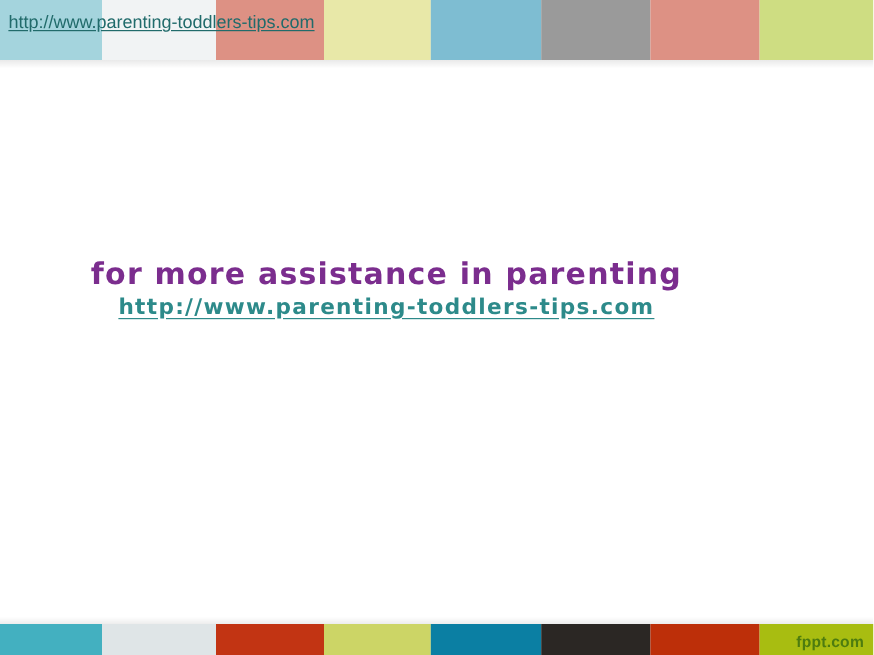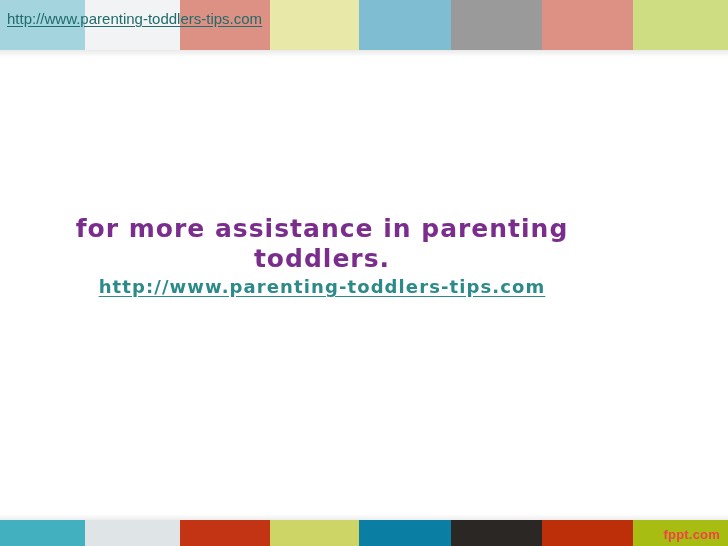--- a/index.html
+++ b/index.html
@@ -147,32 +147,31 @@
     <div class="swatch" style="background: rgb(221, 145, 132); width: 193px;"></div>
     <div class="swatch" style="background: rgb(206, 221, 130); width: 200px;"></div>
   </div>
   <div class="band-shadow-top"></div>
 
   <a class="top-url" href="#" style="color: rgb(33, 107, 107);">http://www.parenting-toddlers-tips.com</a>
 
   <div class="content">
     <div class="headline" style="color: rgb(123, 45, 142);">
       <span class="ln">for more assistance in parenting</span>
-      <span class="ln">toddlers.</span>
     </div>
     <a class="site-url" href="#" style="color: rgb(45, 138, 138);">http://www.parenting-toddlers-tips.com</a>
   </div>
 
   <div class="band-shadow-bottom"></div>
   <div class="bottom-band">
     <div class="swatch" style="background: rgb(67, 176, 192); width: 180px;"></div>
     <div class="swatch" style="background: rgb(223, 229, 231); width: 200px;"></div>
     <div class="swatch" style="background: rgb(194, 52, 19); width: 190px;"></div>
     <div class="swatch" style="background: rgb(204, 213, 102); width: 187px;"></div>
     <div class="swatch" style="background: rgb(11, 127, 163); width: 193px;"></div>
     <div class="swatch" style="background: rgb(43, 39, 36); width: 192px;"></div>
     <div class="swatch" style="background: rgb(189, 47, 9); width: 193px;"></div>
     <div class="swatch" style="background: rgb(168, 189, 17); width: 200px;"></div>
   </div>
 
-  <div class="brand" style="color: #ef4444;">fppt.com</div>
+  <div class="brand" style="color: #4d7c0f;">fppt.com</div>
 
 </div>
 
 </body></html>

